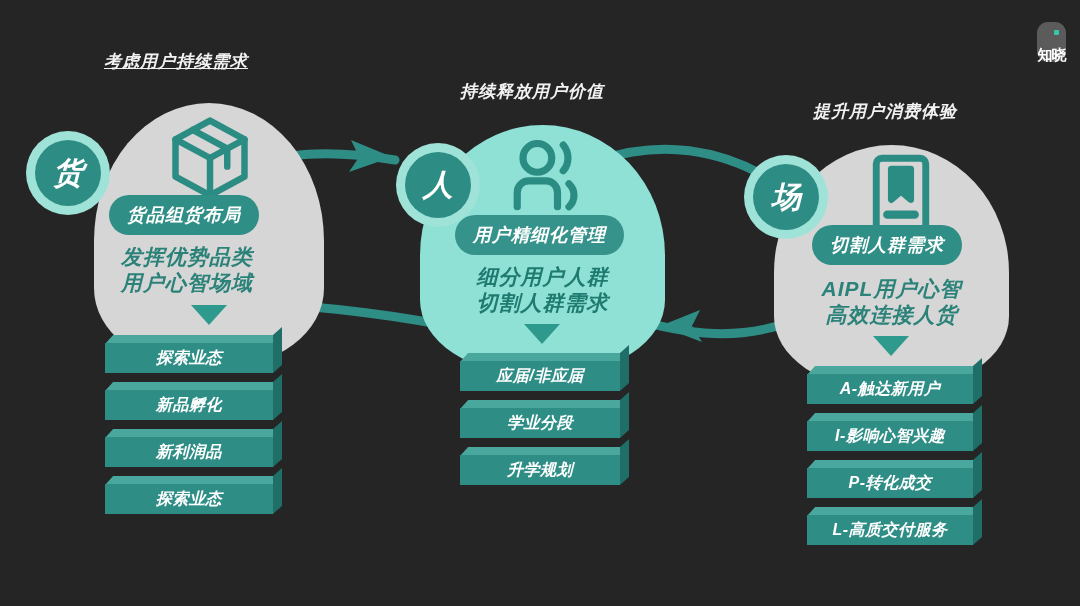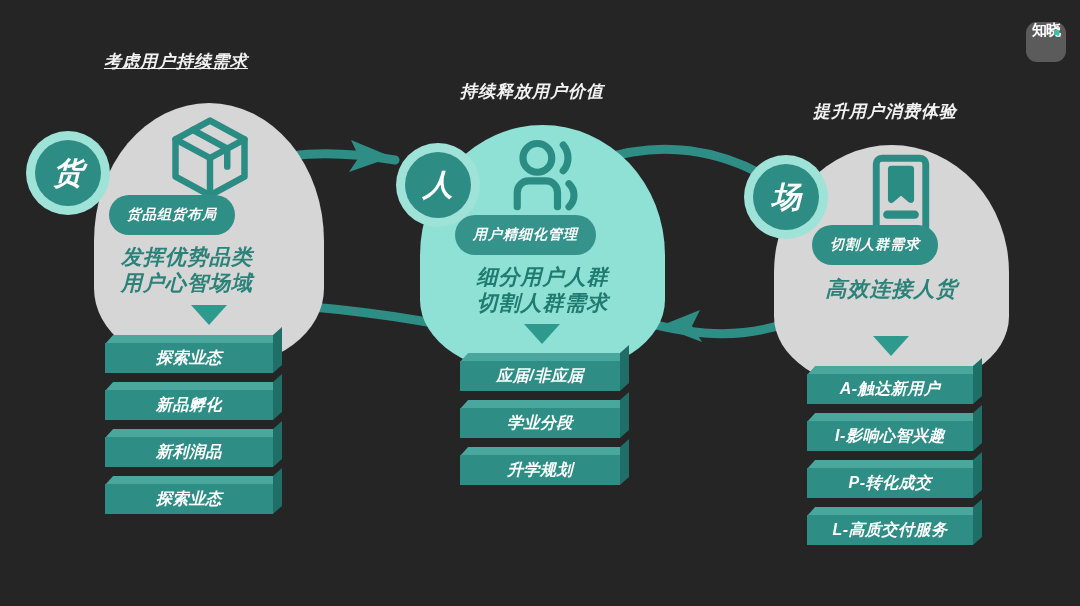--- a/index.html
+++ b/index.html
@@ -9,23 +9,23 @@
     background:#252525;
     font-family:"Liberation Sans","DejaVu Sans",sans-serif;
     overflow:hidden;
     position:relative;
   }
   #stage{position:relative;width:1080px;height:606px;}
 
   
   .watermark{
     position:absolute;right:14px;top:22px;
-    width:40px;height:40px;border-radius:11px;
+    width:29px;height:40px;border-radius:11px;
     background:#5b5b5b;
-    display:flex;align-items:flex-start;justify-content:center;
+    display:flex;align-items:flex-end;justify-content:center;
   }
   .watermark .wm-text{
     color:#ffffff;font-size:15px;font-weight:bold;letter-spacing:-1px;
     line-height:1;
   }
   .watermark .wm-dot{
     position:absolute;right:7px;top:8px;width:5px;height:5px;
     background:#34c8a8;border-radius:1px;
   }
 
@@ -78,21 +78,21 @@
     position:absolute;z-index:5;
     background:#2f8e85;
     border-radius:22px;
     height:40px;
     display:flex;align-items:center;justify-content:center;
     padding:0 18px;
     white-space:nowrap;
   }
   .pill-mid{background:#36938b;}
   .pill-text{
-    color:#ffffff;font-size:14px;font-weight:bold;font-style:italic;letter-spacing:1px;
+    color:#ffffff;font-size:18px;font-weight:bold;font-style:italic;letter-spacing:1px;
   }
 
   
   .sub{
     position:absolute;z-index:4;text-align:center;width:100%;
     color:#2b8279;font-size:21px;font-weight:bold;font-style:italic;
     line-height:1.22;letter-spacing:1px;
   }
   .sub-dark{color:#1f7a70;}
 
@@ -298,20 +298,21 @@
         <path d="M25 14 L39 14 L39 36 L32 30 L25 36 Z" fill="#2b8c83"></path>
         <path d="M22 47 L42 47" stroke-width="6"></path>
       </svg>
     </div>
 
     <div class="pill" style="left:77px;top:225px;">
       <span class="pill-text">切割人群需求</span>
     </div>
 
     <div class="sub" style="left:39px;top:276px;width:235px;">
+      <div>AIPL用户心智</div>
       <div>高效连接人货</div>
     </div>
 
     <div class="caret" style="left:138px;top:336px;"></div>
 
     <div class="boxes" style="left:72px;top:366px;width:166px;">
       <div class="box3d">
         <div class="top"></div>
         <div class="side"></div>
         <div class="face">

